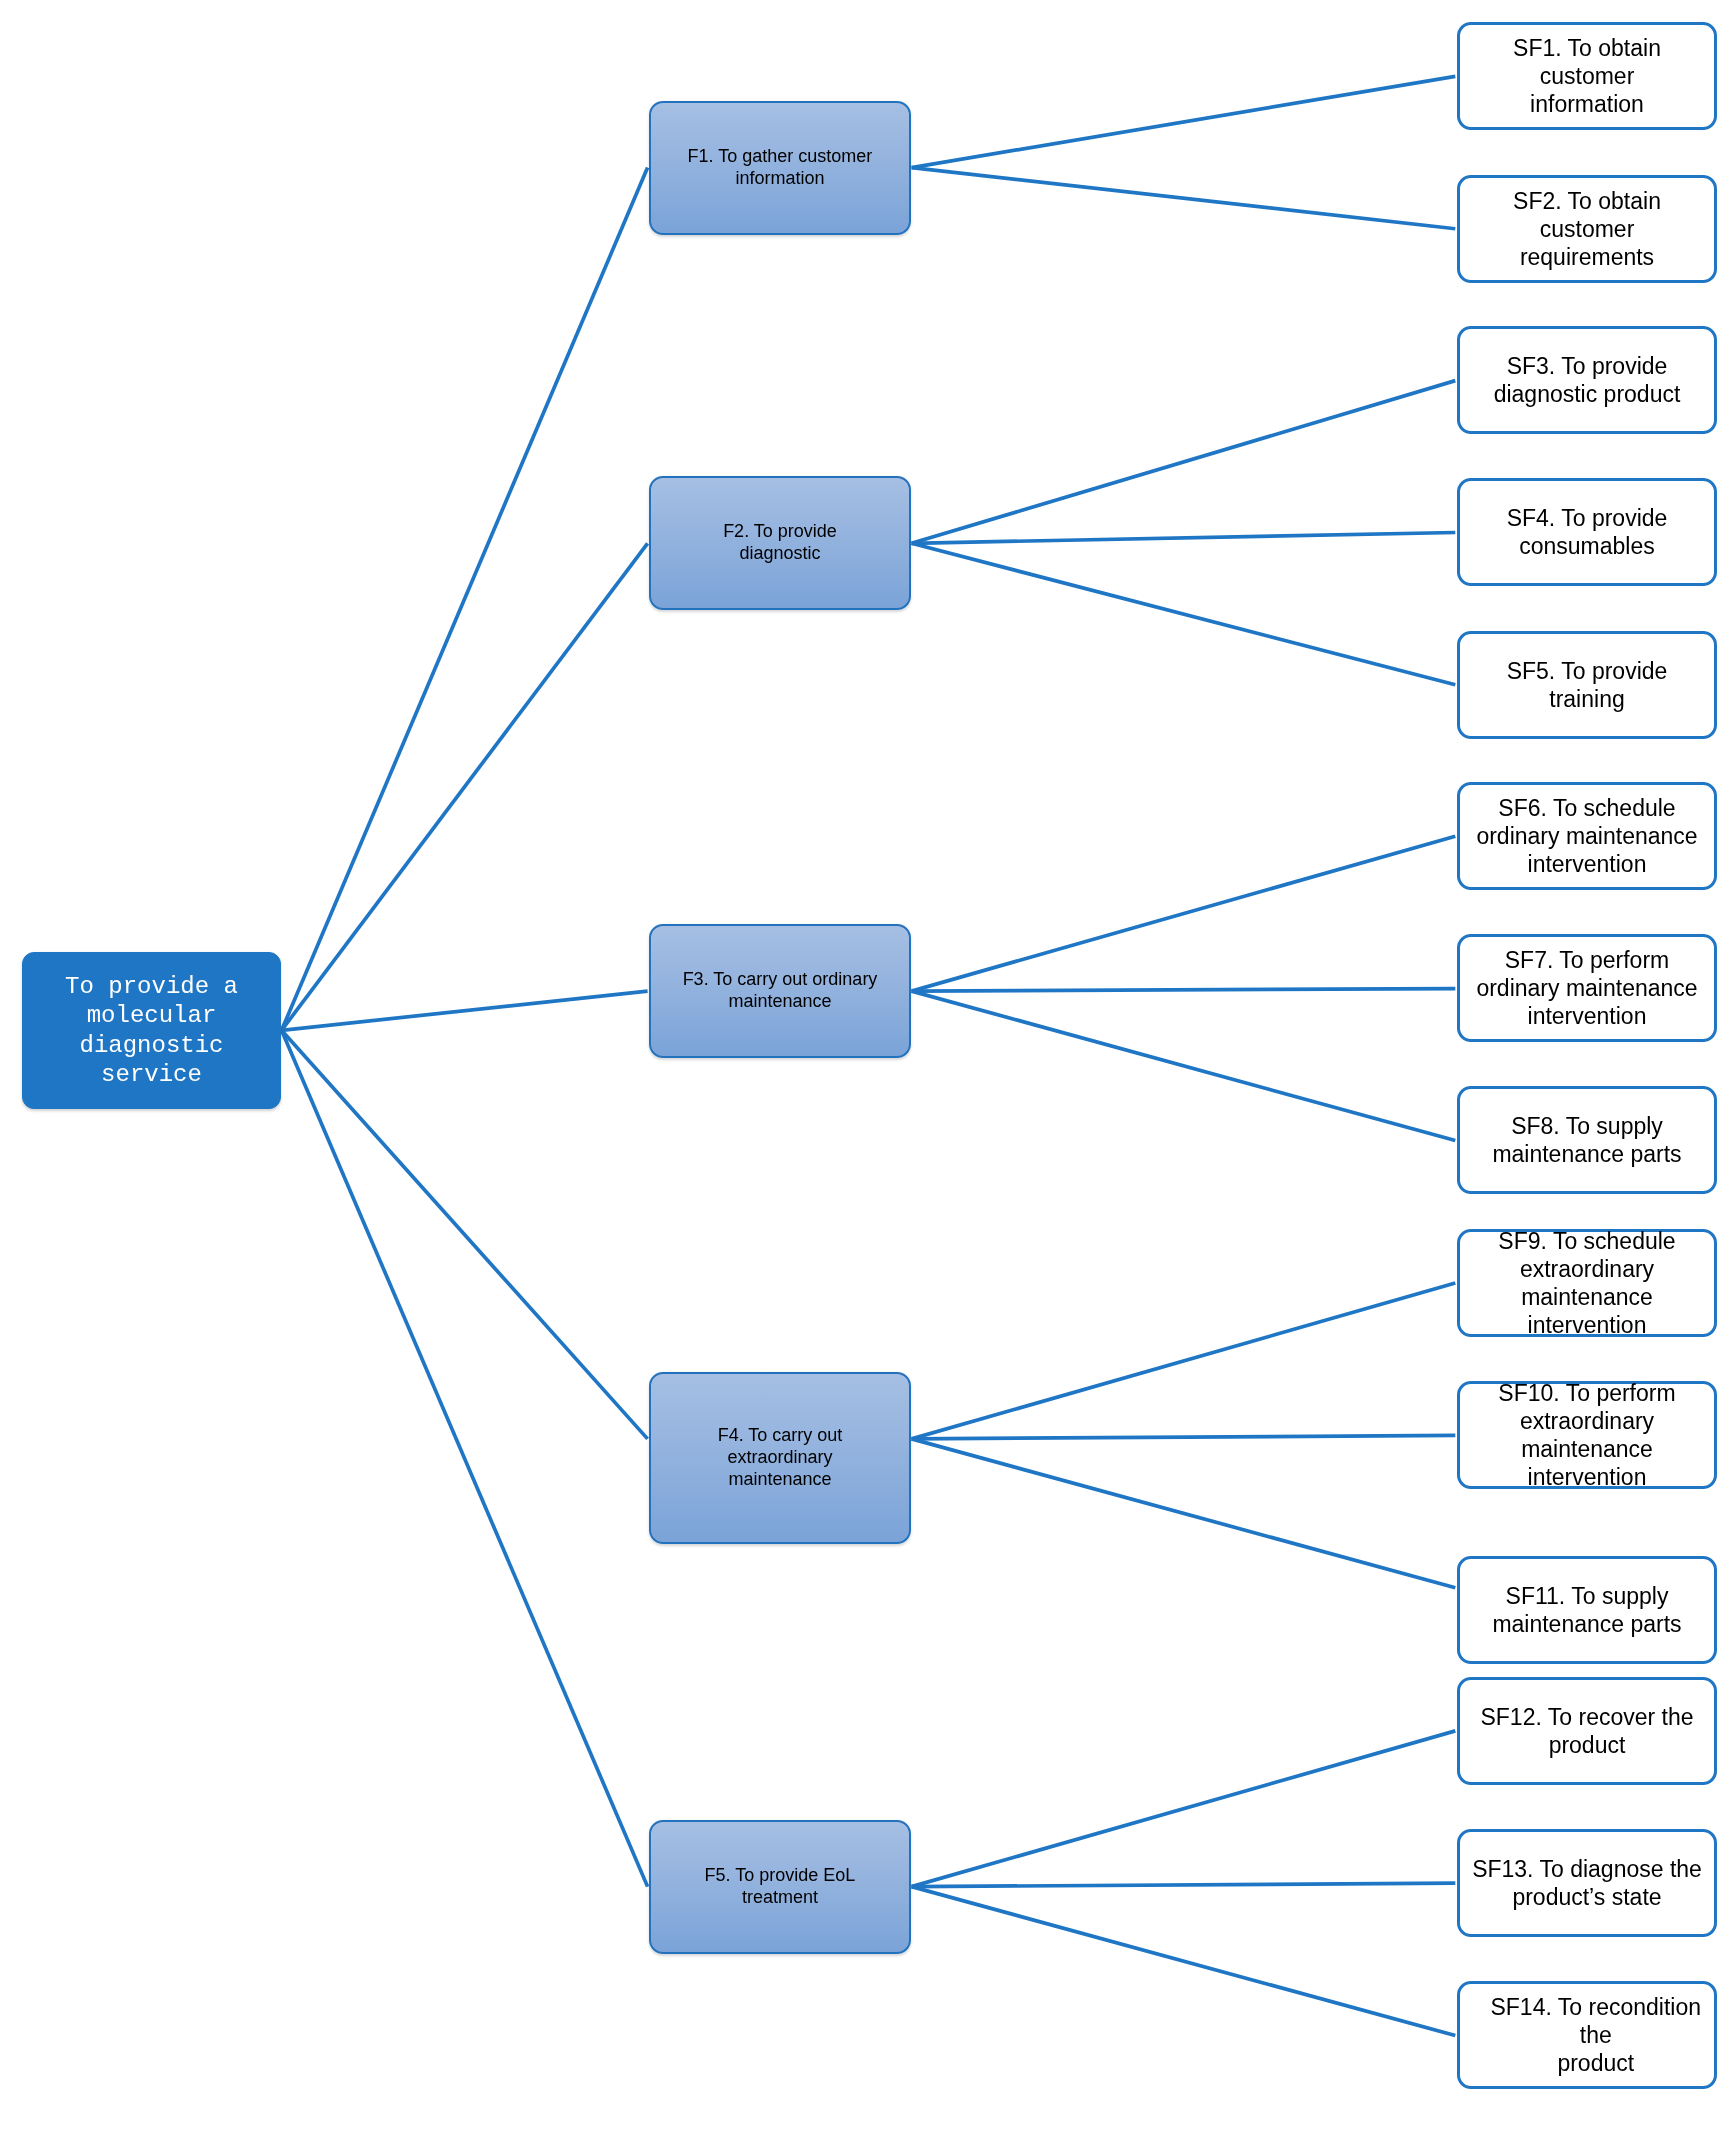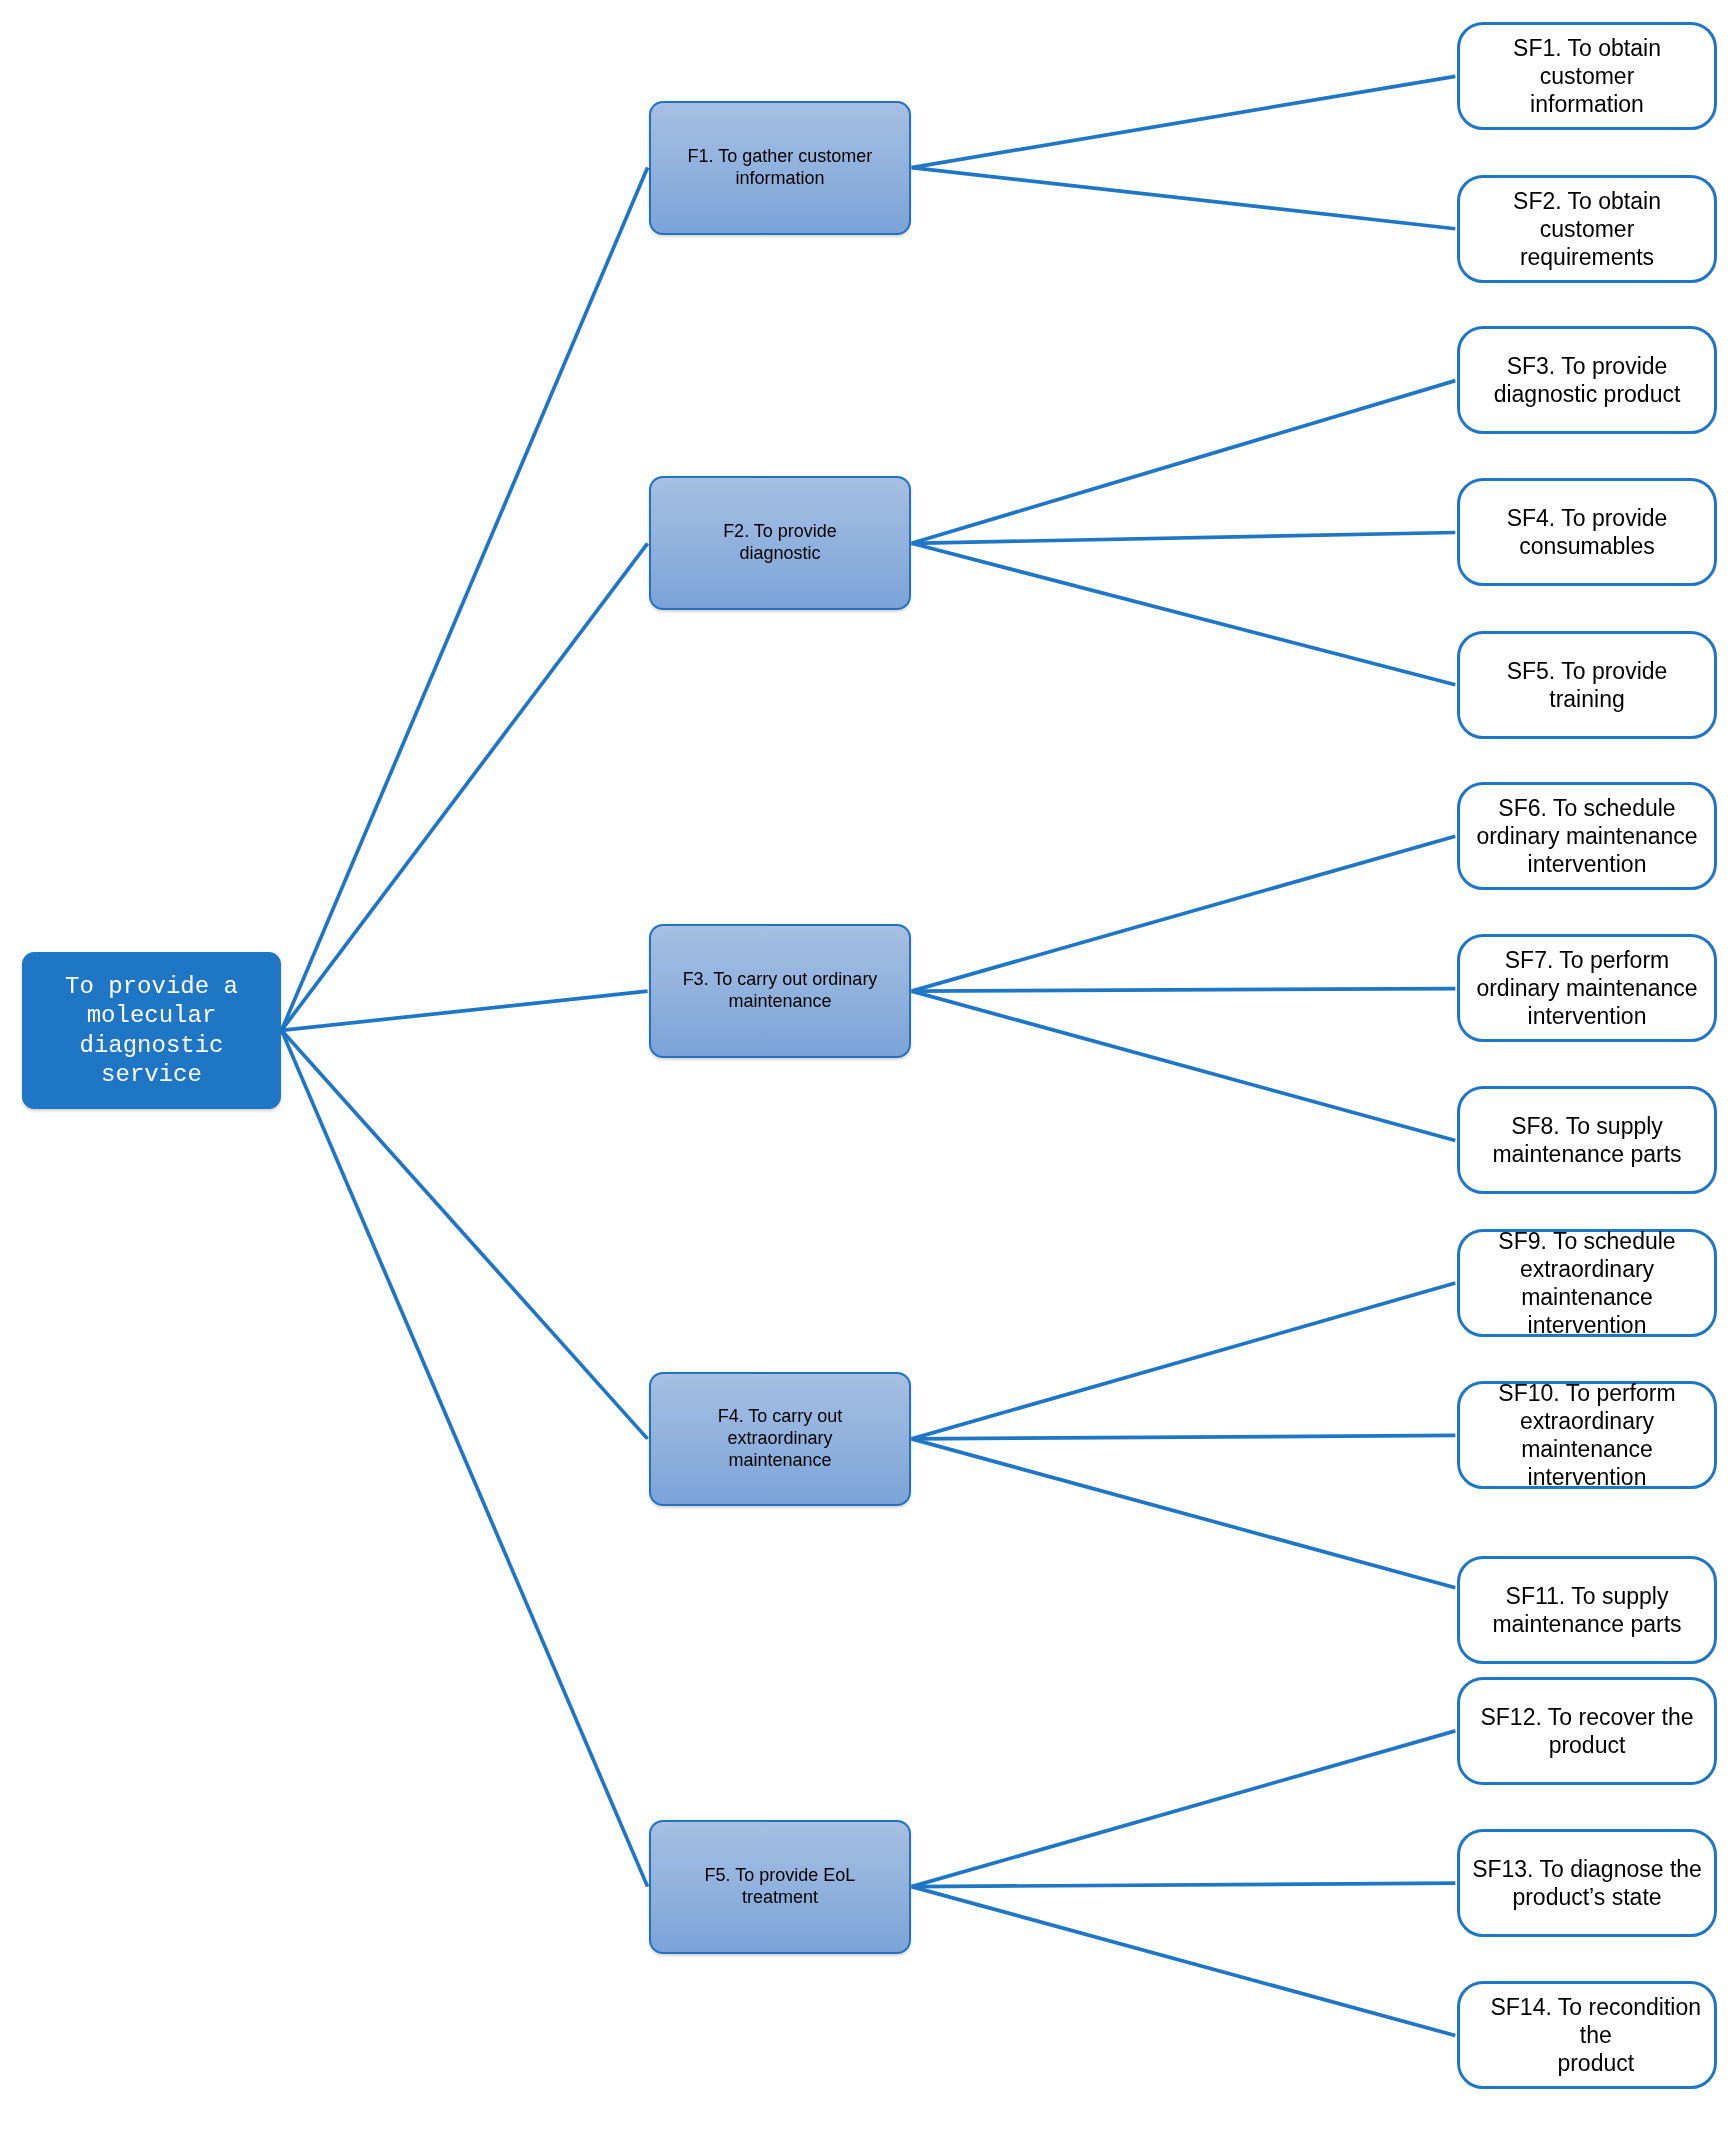--- a/index.html
+++ b/index.html
@@ -47,21 +47,21 @@
     background: linear-gradient(to bottom, #a6bfe3 0%, #8fb0dd 55%, #7ba3d8 100%);
     border: 2.3px solid #2272bd;
     border-radius: 14px;
     color: #000000;
     font-size: 18px;
     box-shadow: 0 1.4px 2.8px rgba(0,0,0,0.16);
   }
   .node-sf {
     background: #ffffff;
     border: 3.2px solid #1f76c5;
-    border-radius: 26px;
+    border-radius: 14px;
     color: #000000;
     font-size: 23px;
   }
   .node-label {
     display: block;
     white-space: pre-line;
   }
 </style>
 </head>
 <body>
@@ -98,21 +98,21 @@
 information</span>
       </div>
       <div class="node node-f" style="left: 649px; top: 476px; width: 262px; height: 134px;">
         <span class="node-label">F2. To provide
 diagnostic</span>
       </div>
       <div class="node node-f" style="left: 649px; top: 924px; width: 262px; height: 134px;">
         <span class="node-label">F3. To carry out ordinary
 maintenance</span>
       </div>
-      <div class="node node-f" style="left: 649px; top: 1372px; width: 262px; height: 134px;">
+      <div class="node node-f" style="left: 649px; top: 1372px; width: 262px; height: 172px;">
         <span class="node-label">F4. To carry out
 extraordinary
 maintenance</span>
       </div>
       <div class="node node-f" style="left: 649px; top: 1820px; width: 262px; height: 134px;">
         <span class="node-label">F5. To provide EoL
 treatment</span>
       </div>
       <div class="node node-sf" style="left: 1457px; top: 22px; width: 260px; height: 108px;">
         <span class="node-label">SF1. To obtain customer

